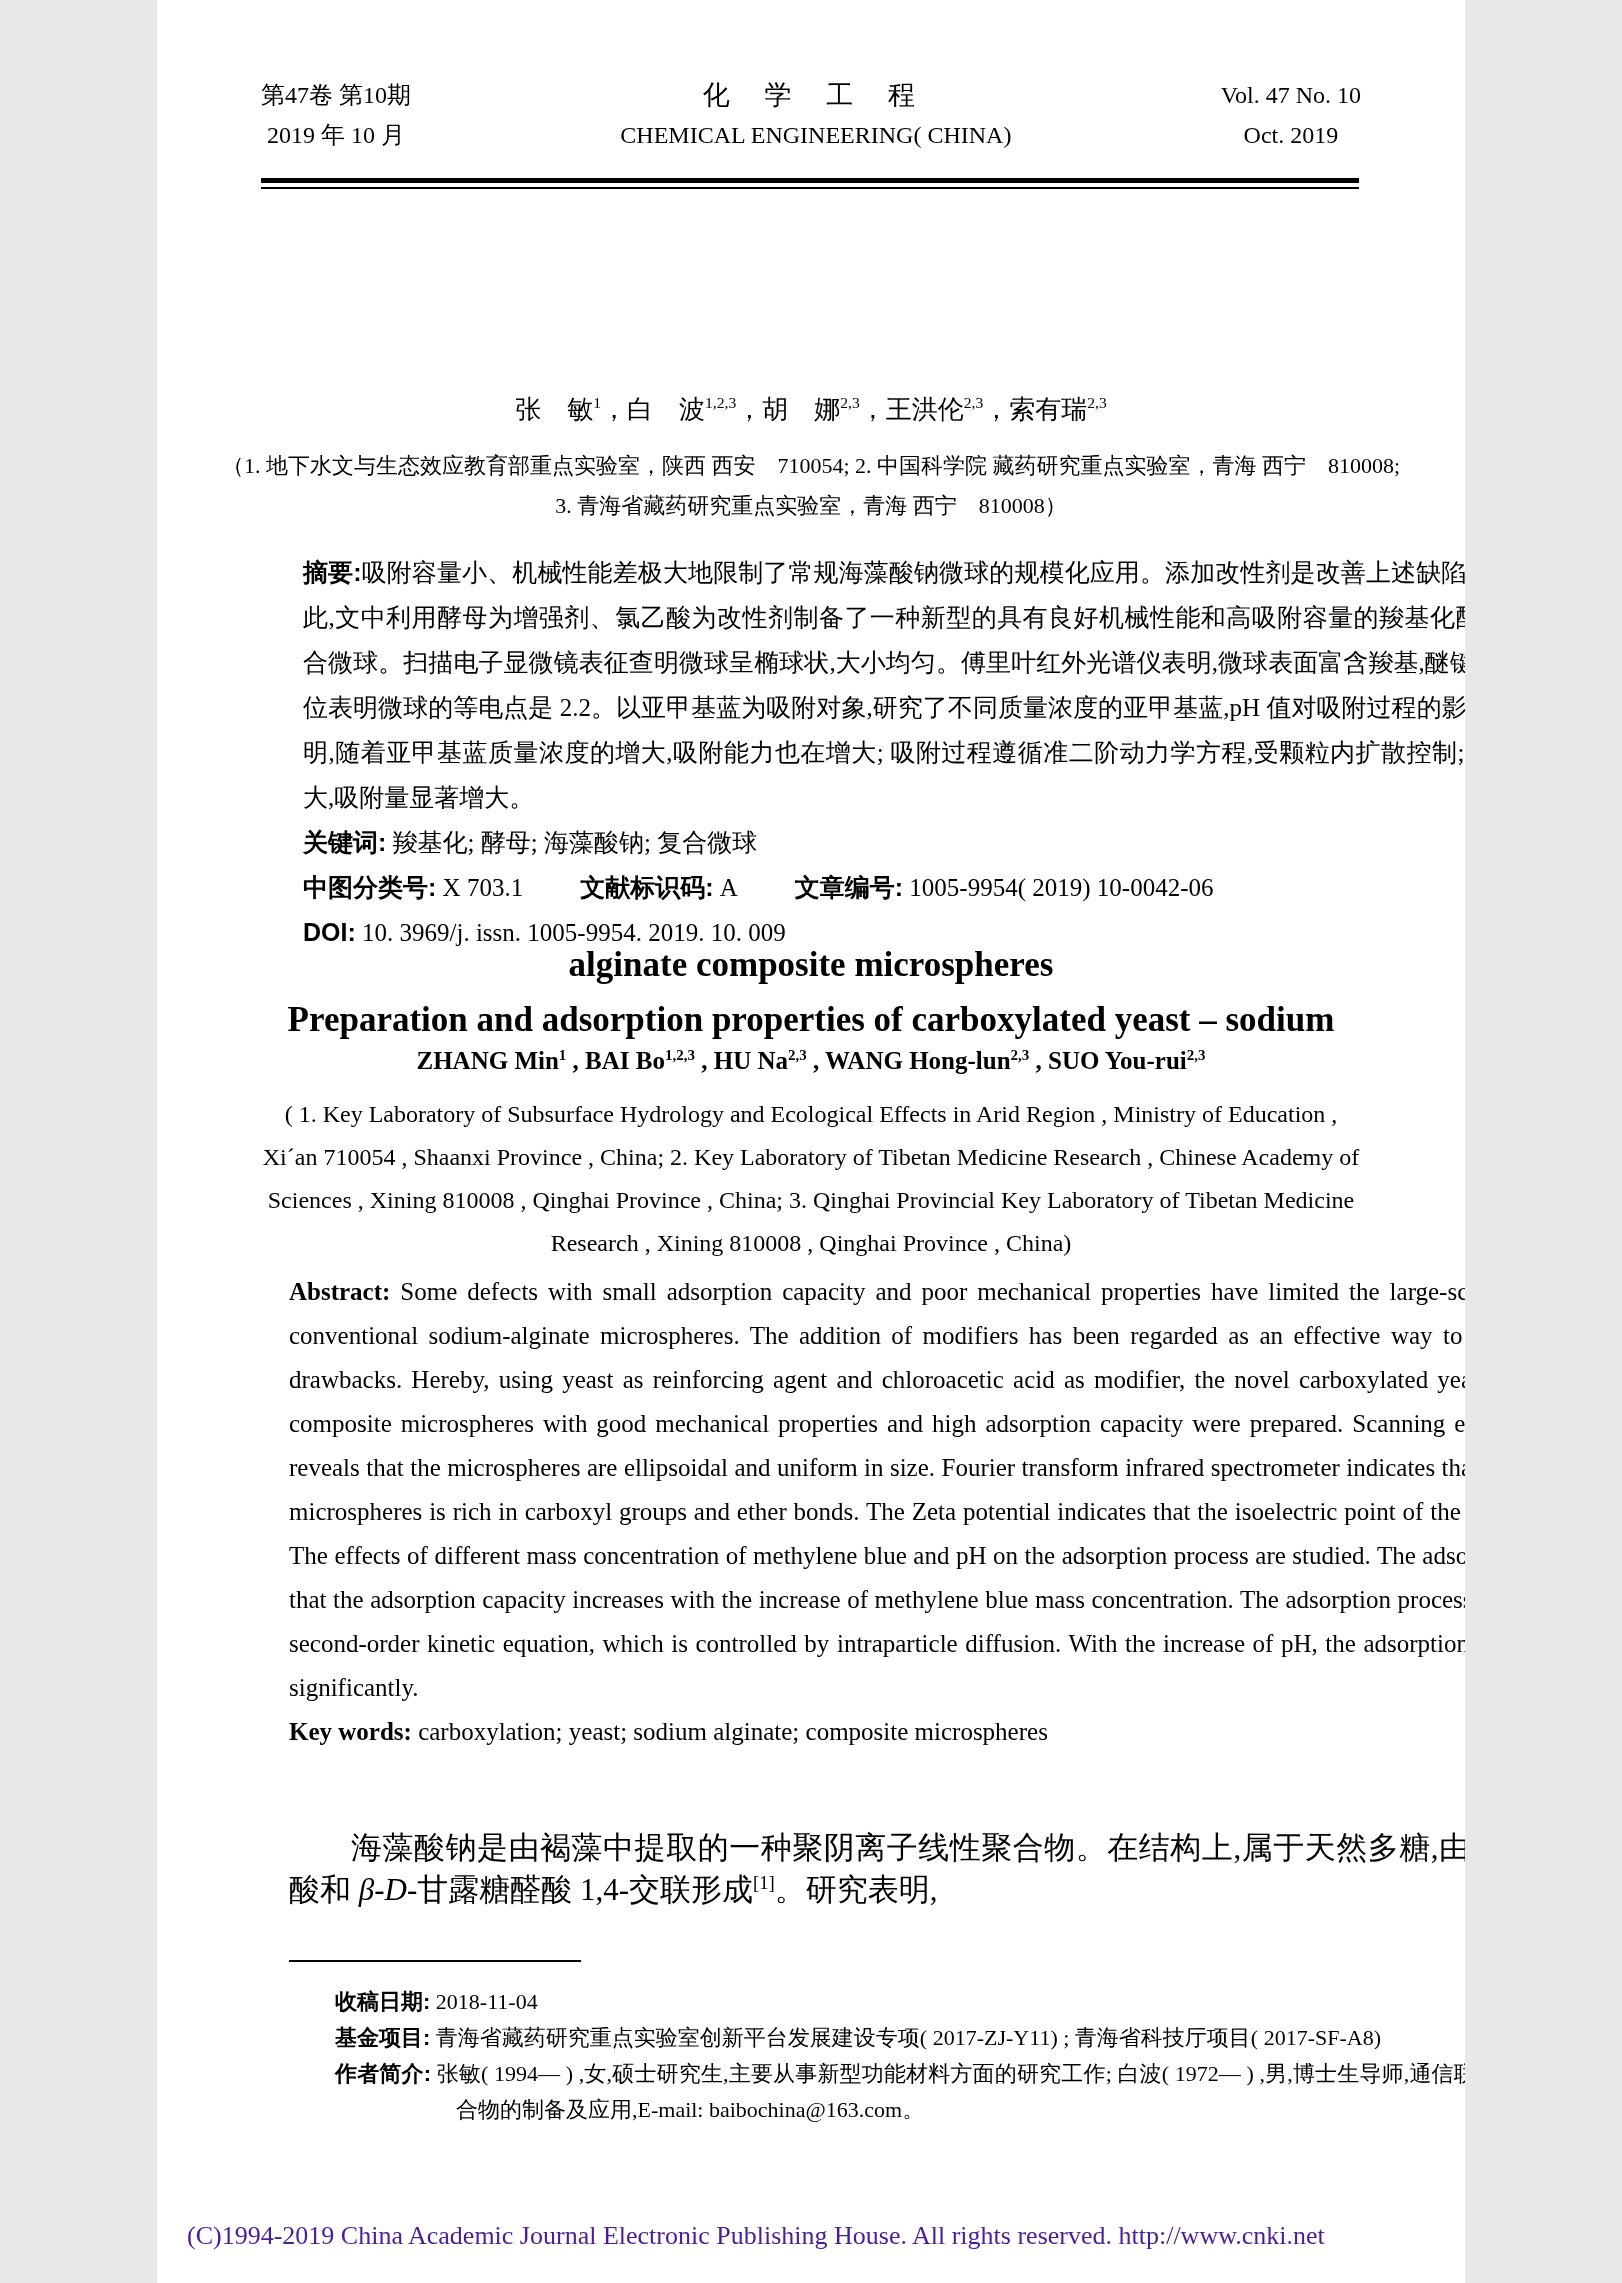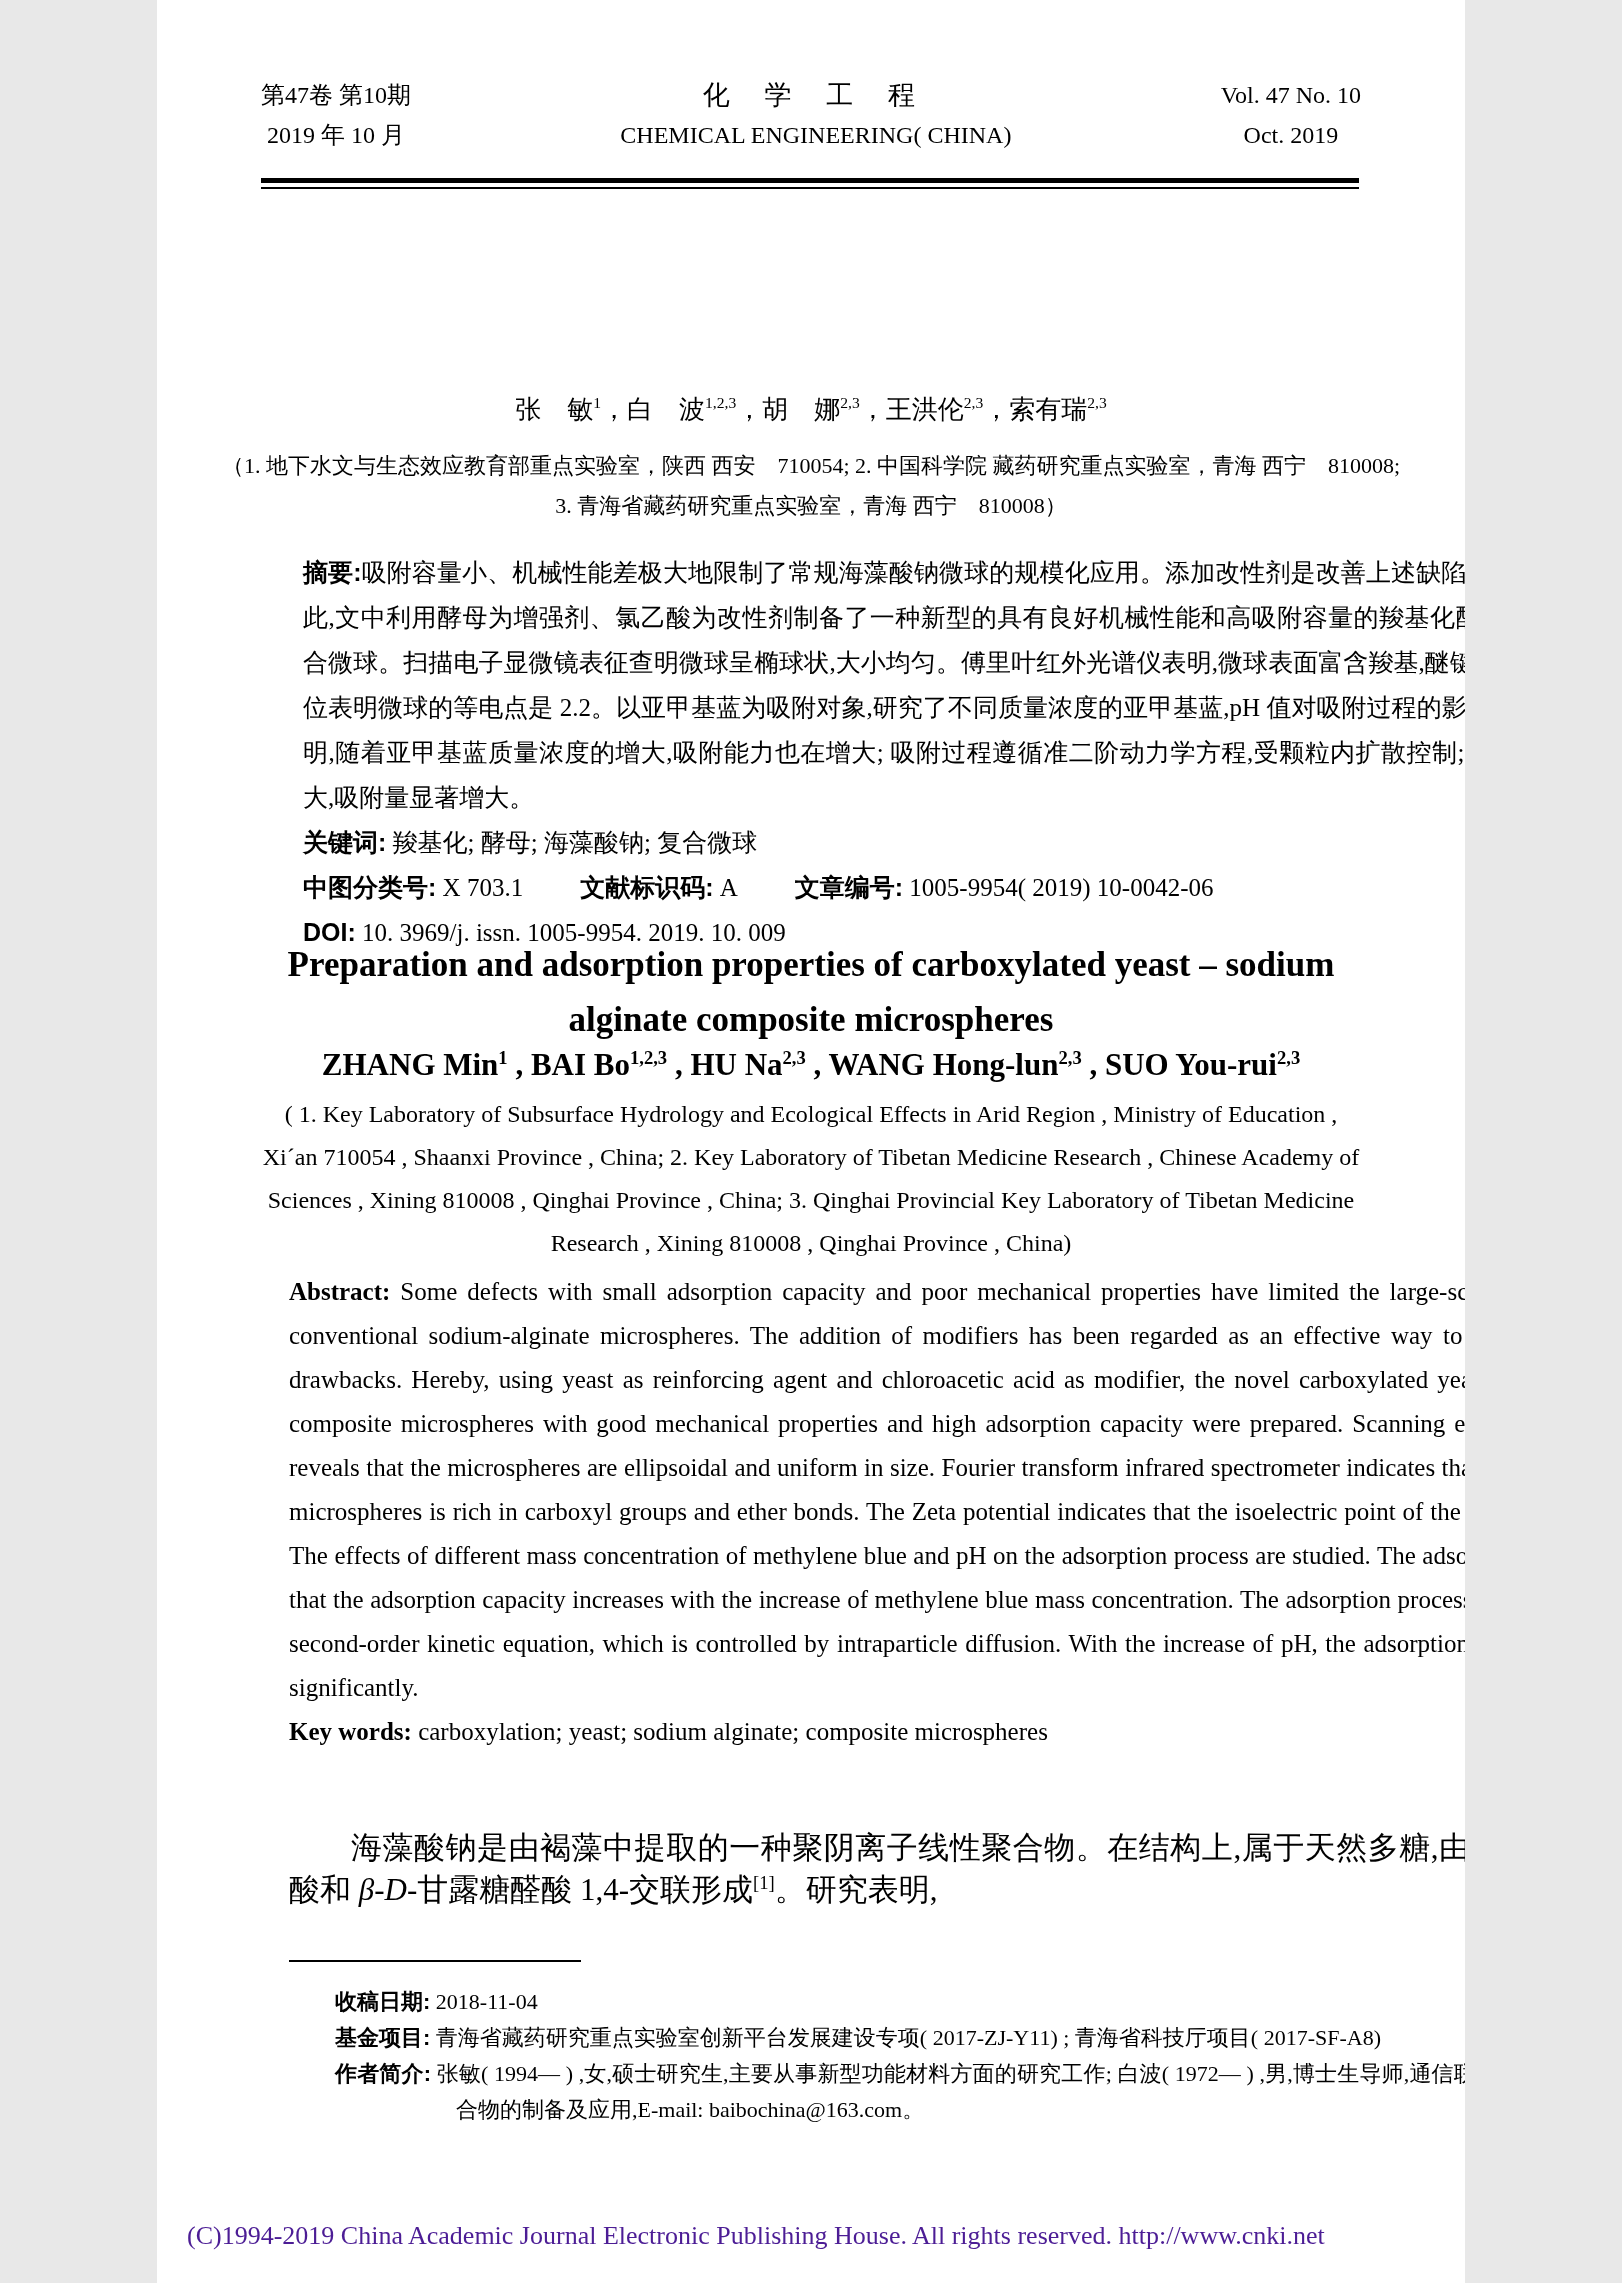--- a/index.html
+++ b/index.html
@@ -26,21 +26,21 @@
   .cn-affil { top:446px; left:0; width:100%; text-align:center; font-size:22px; line-height:40px; }
 
   
   .cn-meta { top:550px; left:146px; width:1339px; font-size:25px; line-height:45px; text-align:justify; }
   .cn-meta p { margin:0; }
   .lbl { font-family:"Liberation Sans","DejaVu Sans",sans-serif; font-weight:bold; }
   .gap { display:inline-block; width:57px; }
 
   
   .en-title { top:937px; left:0; width:100%; text-align:center; font-size:35px; font-weight:bold; line-height:55px; }
-  .en-authors { top:1047px; left:0; width:100%; text-align:center; font-size:31px; font-weight:bold; }
+  .en-authors { top:1047px; left:0; width:100%; text-align:center; font-size:25px; font-weight:bold; }
   .en-affil { top:1093px; left:0; width:100%; text-align:center; font-size:24px; line-height:43px; }
 
   
   .en-abstract { top:1270px; left:132px; width:1370px; font-size:25px; line-height:44px; text-align:justify; }
   .elbl { font-weight:bold; }
   .en-keywords { margin-top:0; }
 
   
   .body-cols { top:1827px; left:132px; width:1370px; display:flex; gap:28px; font-size:31px; line-height:42px; text-align:justify; }
   .body-cols p { margin:0; flex:1 1 0; }
@@ -84,22 +84,22 @@
   </div>
 
   <div class="abs cn-meta">
     <p><span class="lbl">摘要:</span><span>吸附容量小、机械性能差极大地限制了常规海藻酸钠微球的规模化应用。添加改性剂是改善上述缺陷的有效方法。据此,文中利用酵母为增强剂、氯乙酸为改性剂制备了一种新型的具有良好机械性能和高吸附容量的羧基化酵母-海藻酸钠复合微球。扫描电子显微镜表征查明微球呈椭球状,大小均匀。傅里叶红外光谱仪表明,微球表面富含羧基,醚键联接。ZETA 电位表明微球的等电点是 2.2。以亚甲基蓝为吸附对象,研究了不同质量浓度的亚甲基蓝,pH 值对吸附过程的影响。吸附结果表明,随着亚甲基蓝质量浓度的增大,吸附能力也在增大; 吸附过程遵循准二阶动力学方程,受颗粒内扩散控制; 随着 pH 值的增大,吸附量显著增大。</span></p>
     <p><span class="lbl">关键词:</span> <span>羧基化;  酵母;  海藻酸钠;  复合微球</span></p>
     <p><span class="lbl">中图分类号:</span> <span>X 703.1</span><span class="gap"></span><span class="lbl">文献标识码:</span> <span>A</span><span class="gap"></span><span class="lbl">文章编号:</span> <span>1005-9954( 2019) 10-0042-06</span></p>
     <p><span class="lbl">DOI:</span> <span>10. 3969/j. issn. 1005-9954. 2019. 10. 009</span></p>
   </div>
 
   <div class="abs en-title">
+    <div>alginate composite microspheres</div>
     <div>Preparation and adsorption properties of carboxylated yeast – sodium</div>
-    <div>alginate composite microspheres</div>
   </div>
 
   <div class="abs en-authors"><span>ZHANG Min</span><sup>1</sup><span> , BAI Bo</span><sup>1,2,3</sup><span> , HU Na</span><sup>2,3</sup><span> , WANG Hong-lun</span><sup>2,3</sup><span> , SUO You-rui</span><sup>2,3</sup></div>
 
   <div class="abs en-affil">
     <div>( 1. Key Laboratory of Subsurface Hydrology and Ecological Effects in Arid Region , Ministry of Education ,</div>
     <div>Xi´an 710054 , Shaanxi Province , China;  2. Key Laboratory of Tibetan Medicine Research , Chinese Academy of</div>
     <div>Sciences , Xining 810008 , Qinghai Province , China; 3. Qinghai Provincial Key Laboratory of Tibetan Medicine</div>
     <div>Research , Xining 810008 , Qinghai Province , China)</div>
   </div>

